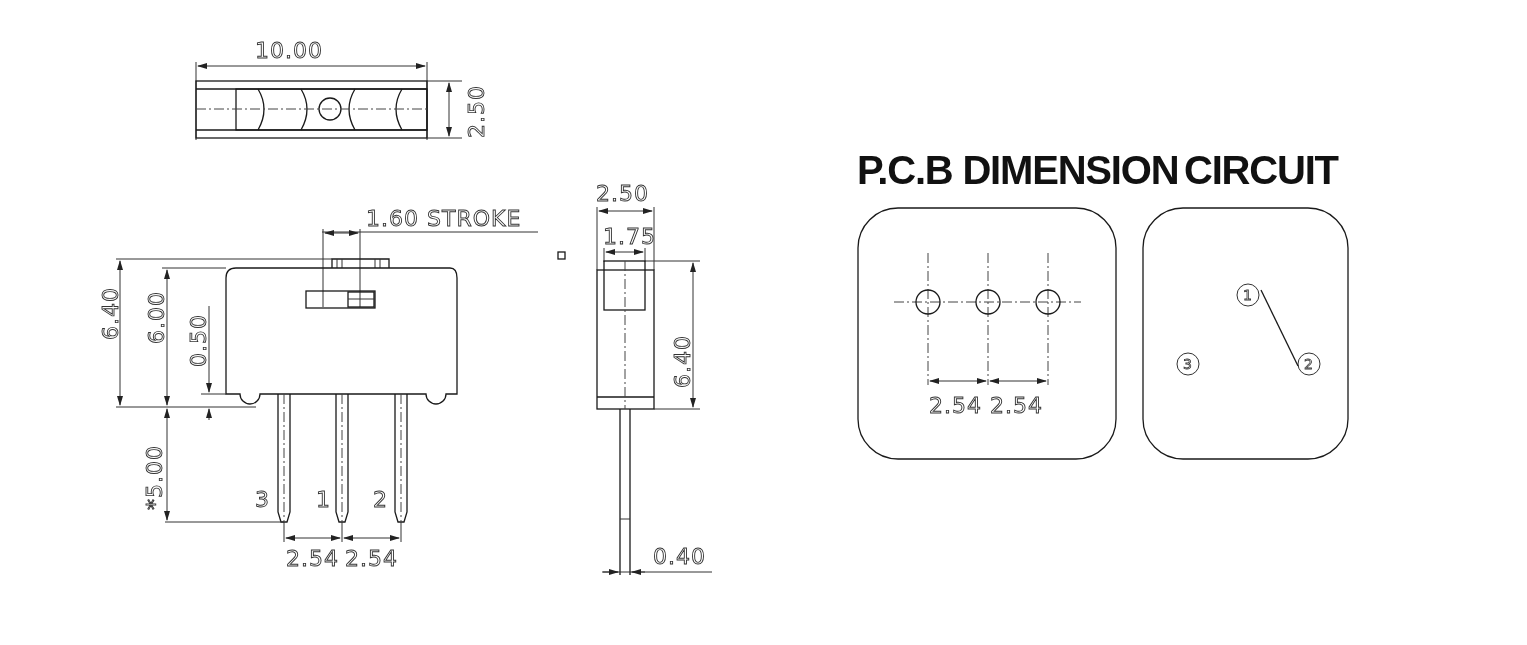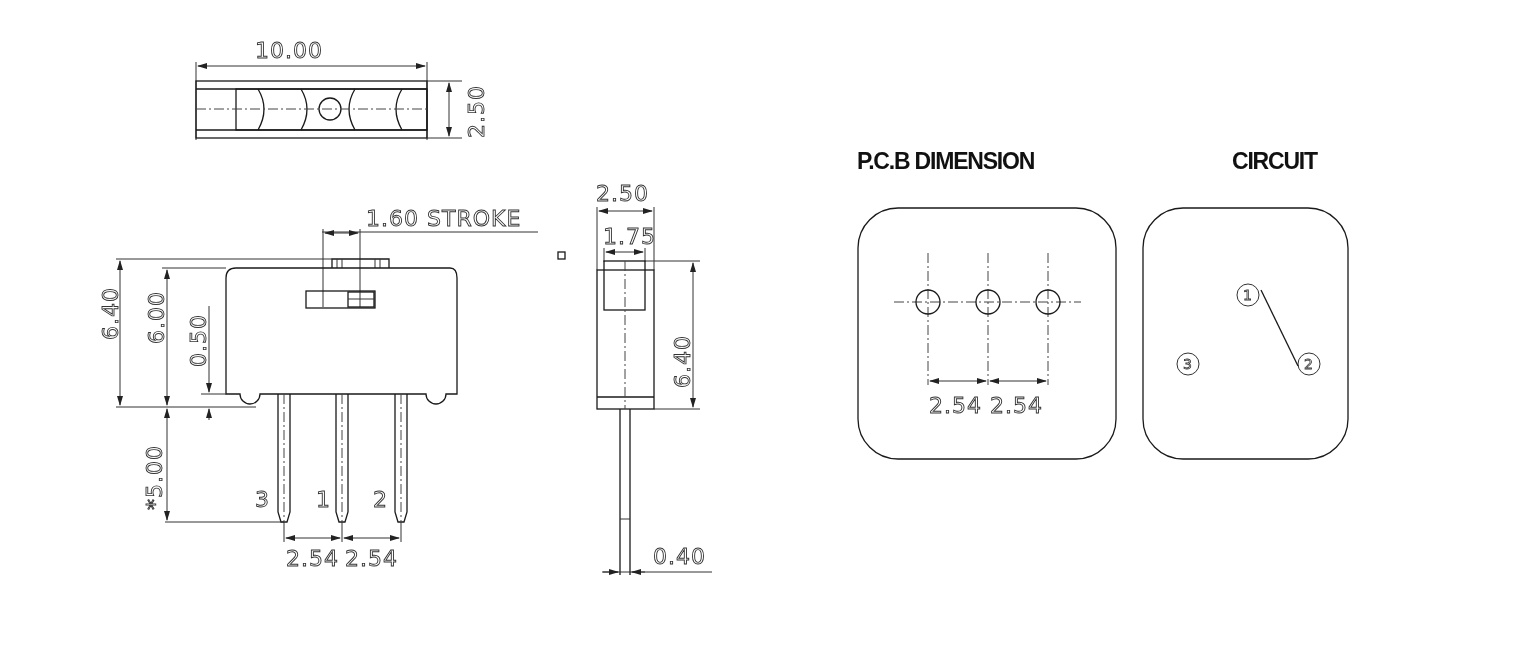--- a/index.html
+++ b/index.html
@@ -3,21 +3,21 @@
 <meta charset="utf-8">
 <style>
   html,body{margin:0;padding:0;background:#ffffff;}
   body{width:1527px;height:645px;position:relative;overflow:hidden;font-family:"Liberation Sans",sans-serif;}
   svg{position:absolute;left:0;top:0;}
   .ln{stroke:#1a1a1a;stroke-width:1.3;fill:none;}
   .thin{stroke:#333;stroke-width:1;fill:none;}
   .ctr{stroke:#444;stroke-width:1;fill:none;stroke-dasharray:10 3 2 3;}
   .dim{font-family:"DejaVu Sans",sans-serif;font-size:22px;fill:#fff;stroke:#333;stroke-width:0.9;letter-spacing:1px;}
   .lbl{font-family:"DejaVu Sans",sans-serif;font-size:14px;fill:#fff;stroke:#333;stroke-width:0.8;}
-  .title{position:absolute;font-family:"Liberation Sans",sans-serif;font-weight:bold;font-size:23px;color:#111;letter-spacing:-1.2px;}
+  .title{position:absolute;font-family:"Liberation Sans",sans-serif;font-weight:bold;font-size:40px;color:#111;letter-spacing:-1.2px;}
 </style>
 </head>
 <body>
 
 <svg width="1527" height="645" viewBox="0 0 1527 645">
   <defs>
     <marker id="ar" markerWidth="10" markerHeight="6" refX="9" refY="3" orient="auto-start-reverse">
       <path d="M0,0 L10,3 L0,6 z" fill="#222"></path>
     </marker>
   </defs>
@@ -143,13 +143,13 @@
     <text class="lbl" x="1243" y="300">1</text>
     <circle class="thin" cx="1309" cy="364" r="11"></circle>
     <text class="lbl" x="1304" y="369">2</text>
     <circle class="thin" cx="1188" cy="364" r="11"></circle>
     <text class="lbl" x="1183" y="369">3</text>
     <line class="ln" x1="1261" y1="290" x2="1298" y2="366"></line>
   </g>
 </svg>
 
 <div class="title" style="left:857px;top:148px;">P.C.B DIMENSION</div>
-<div class="title" style="left:1184px;top:148px;margin-left:48px;">CIRCUIT</div>
+<div class="title" style="left:1184px;top:148px;">CIRCUIT</div>
 
 </body></html>

